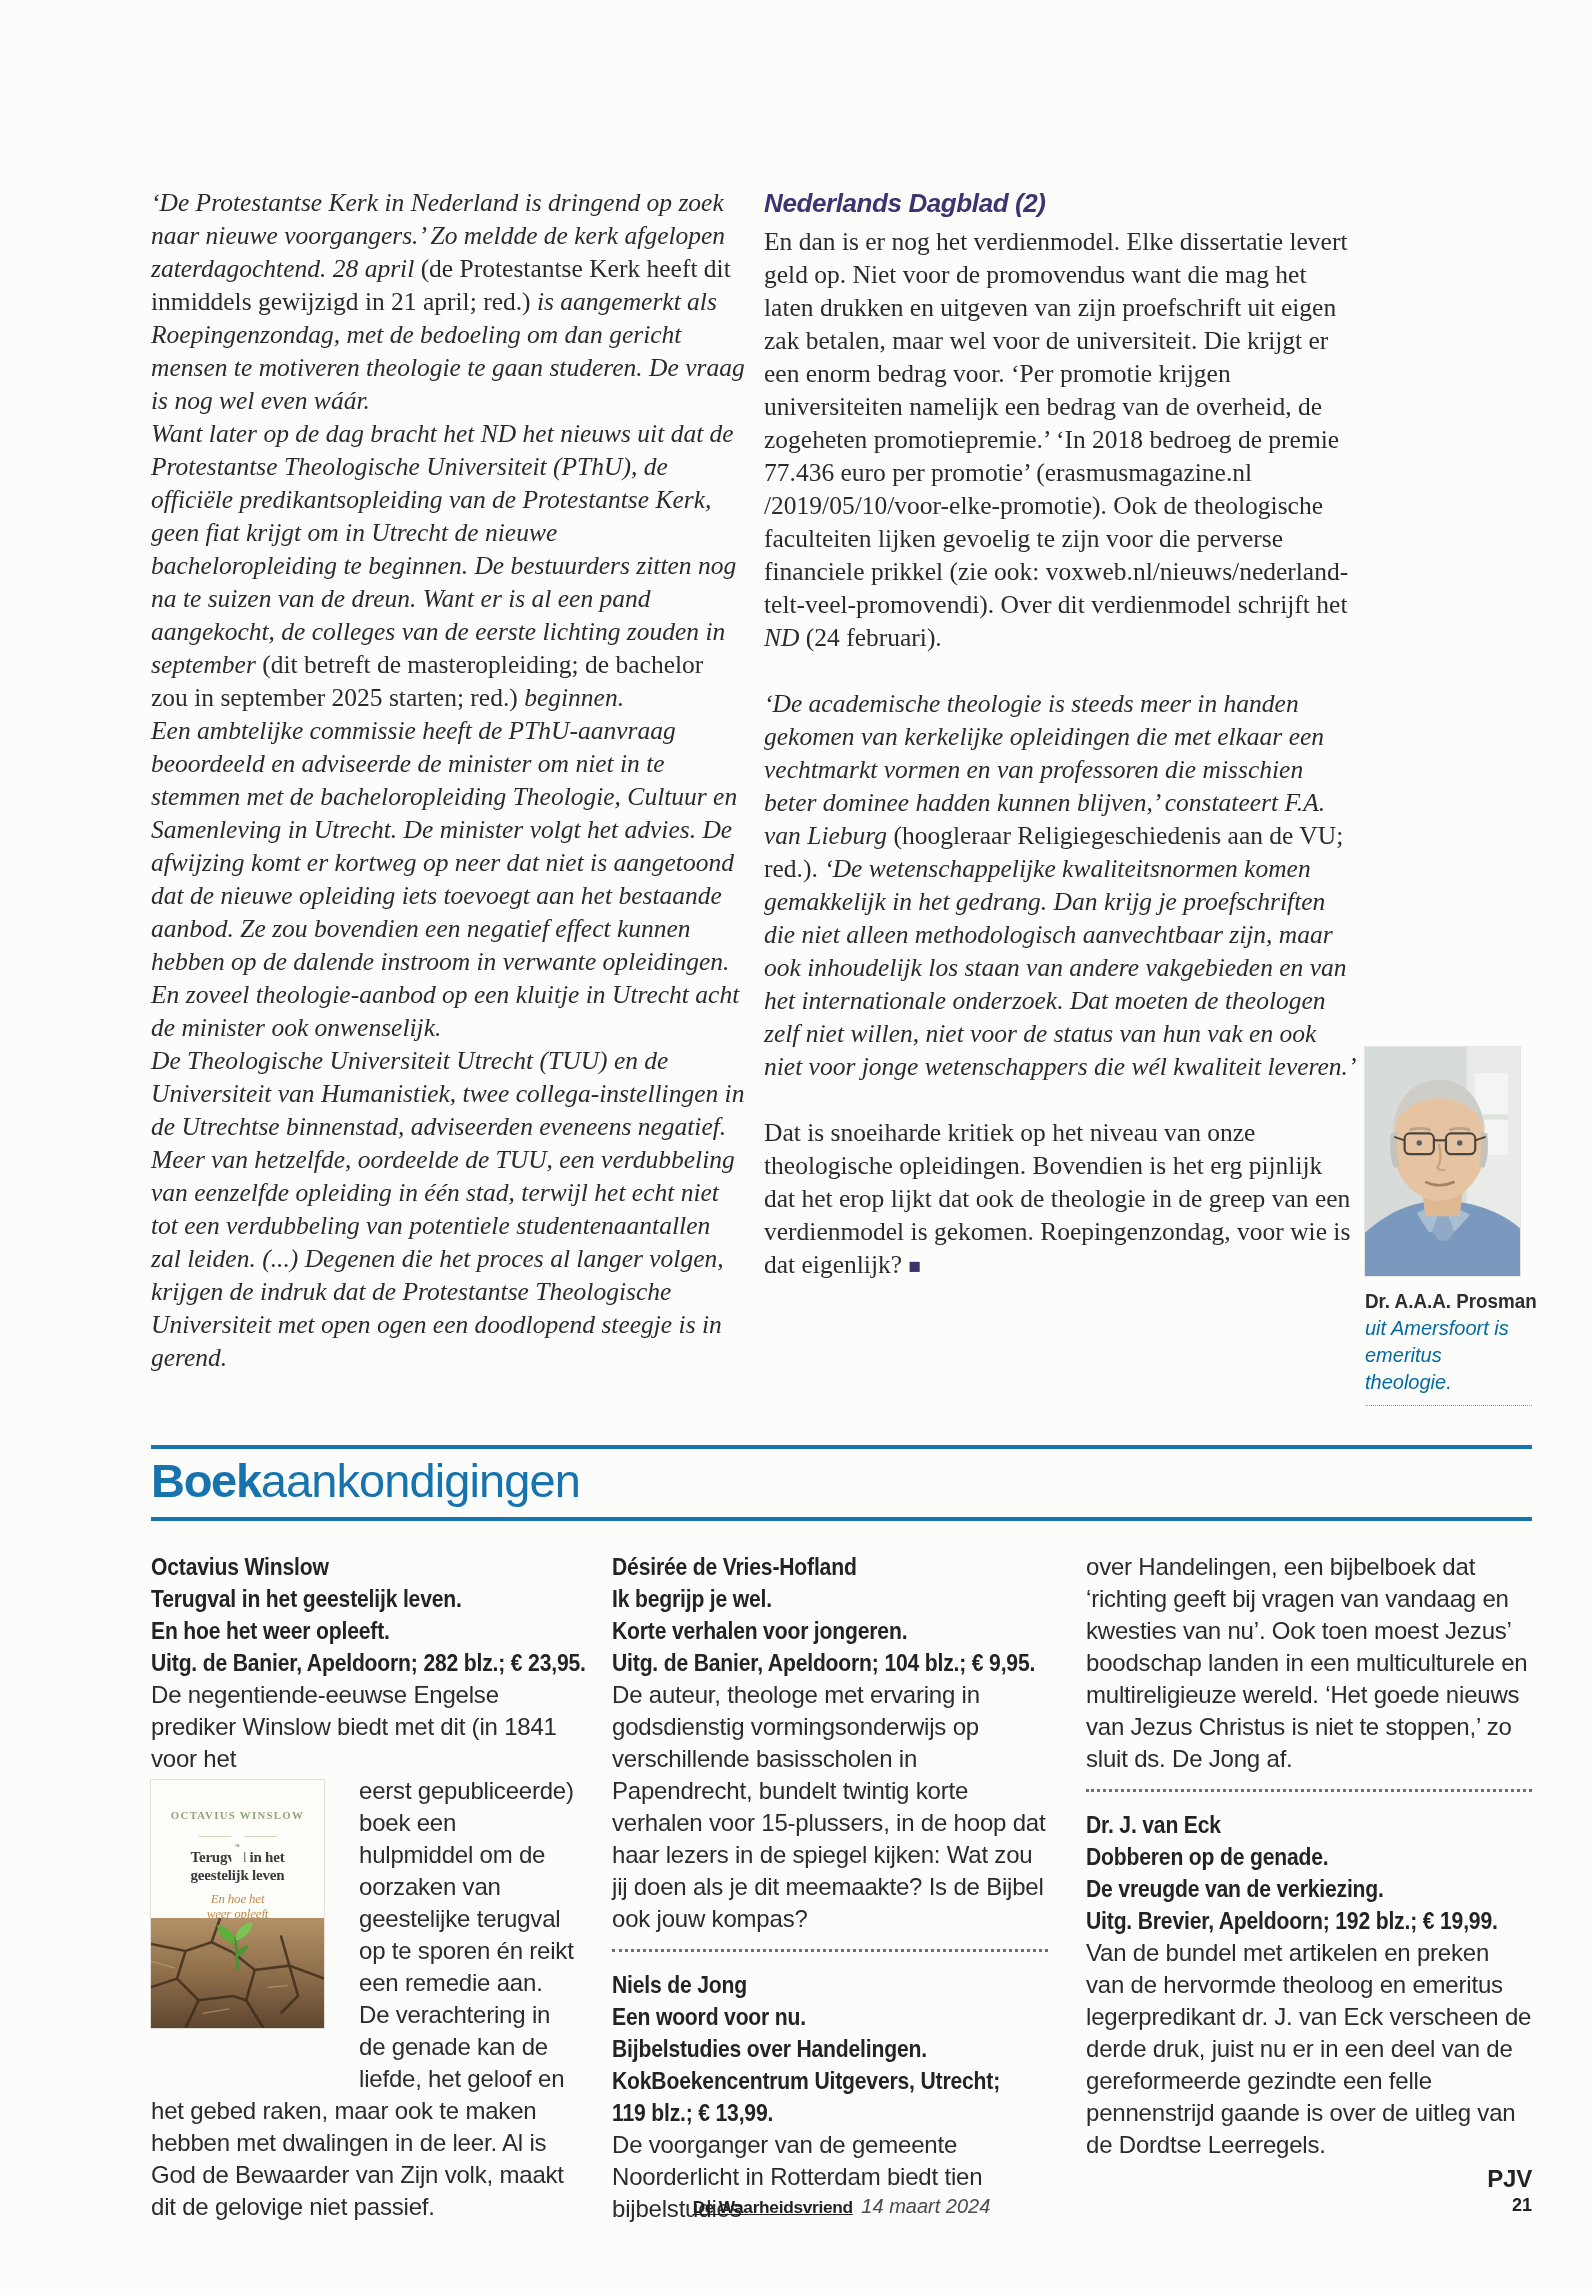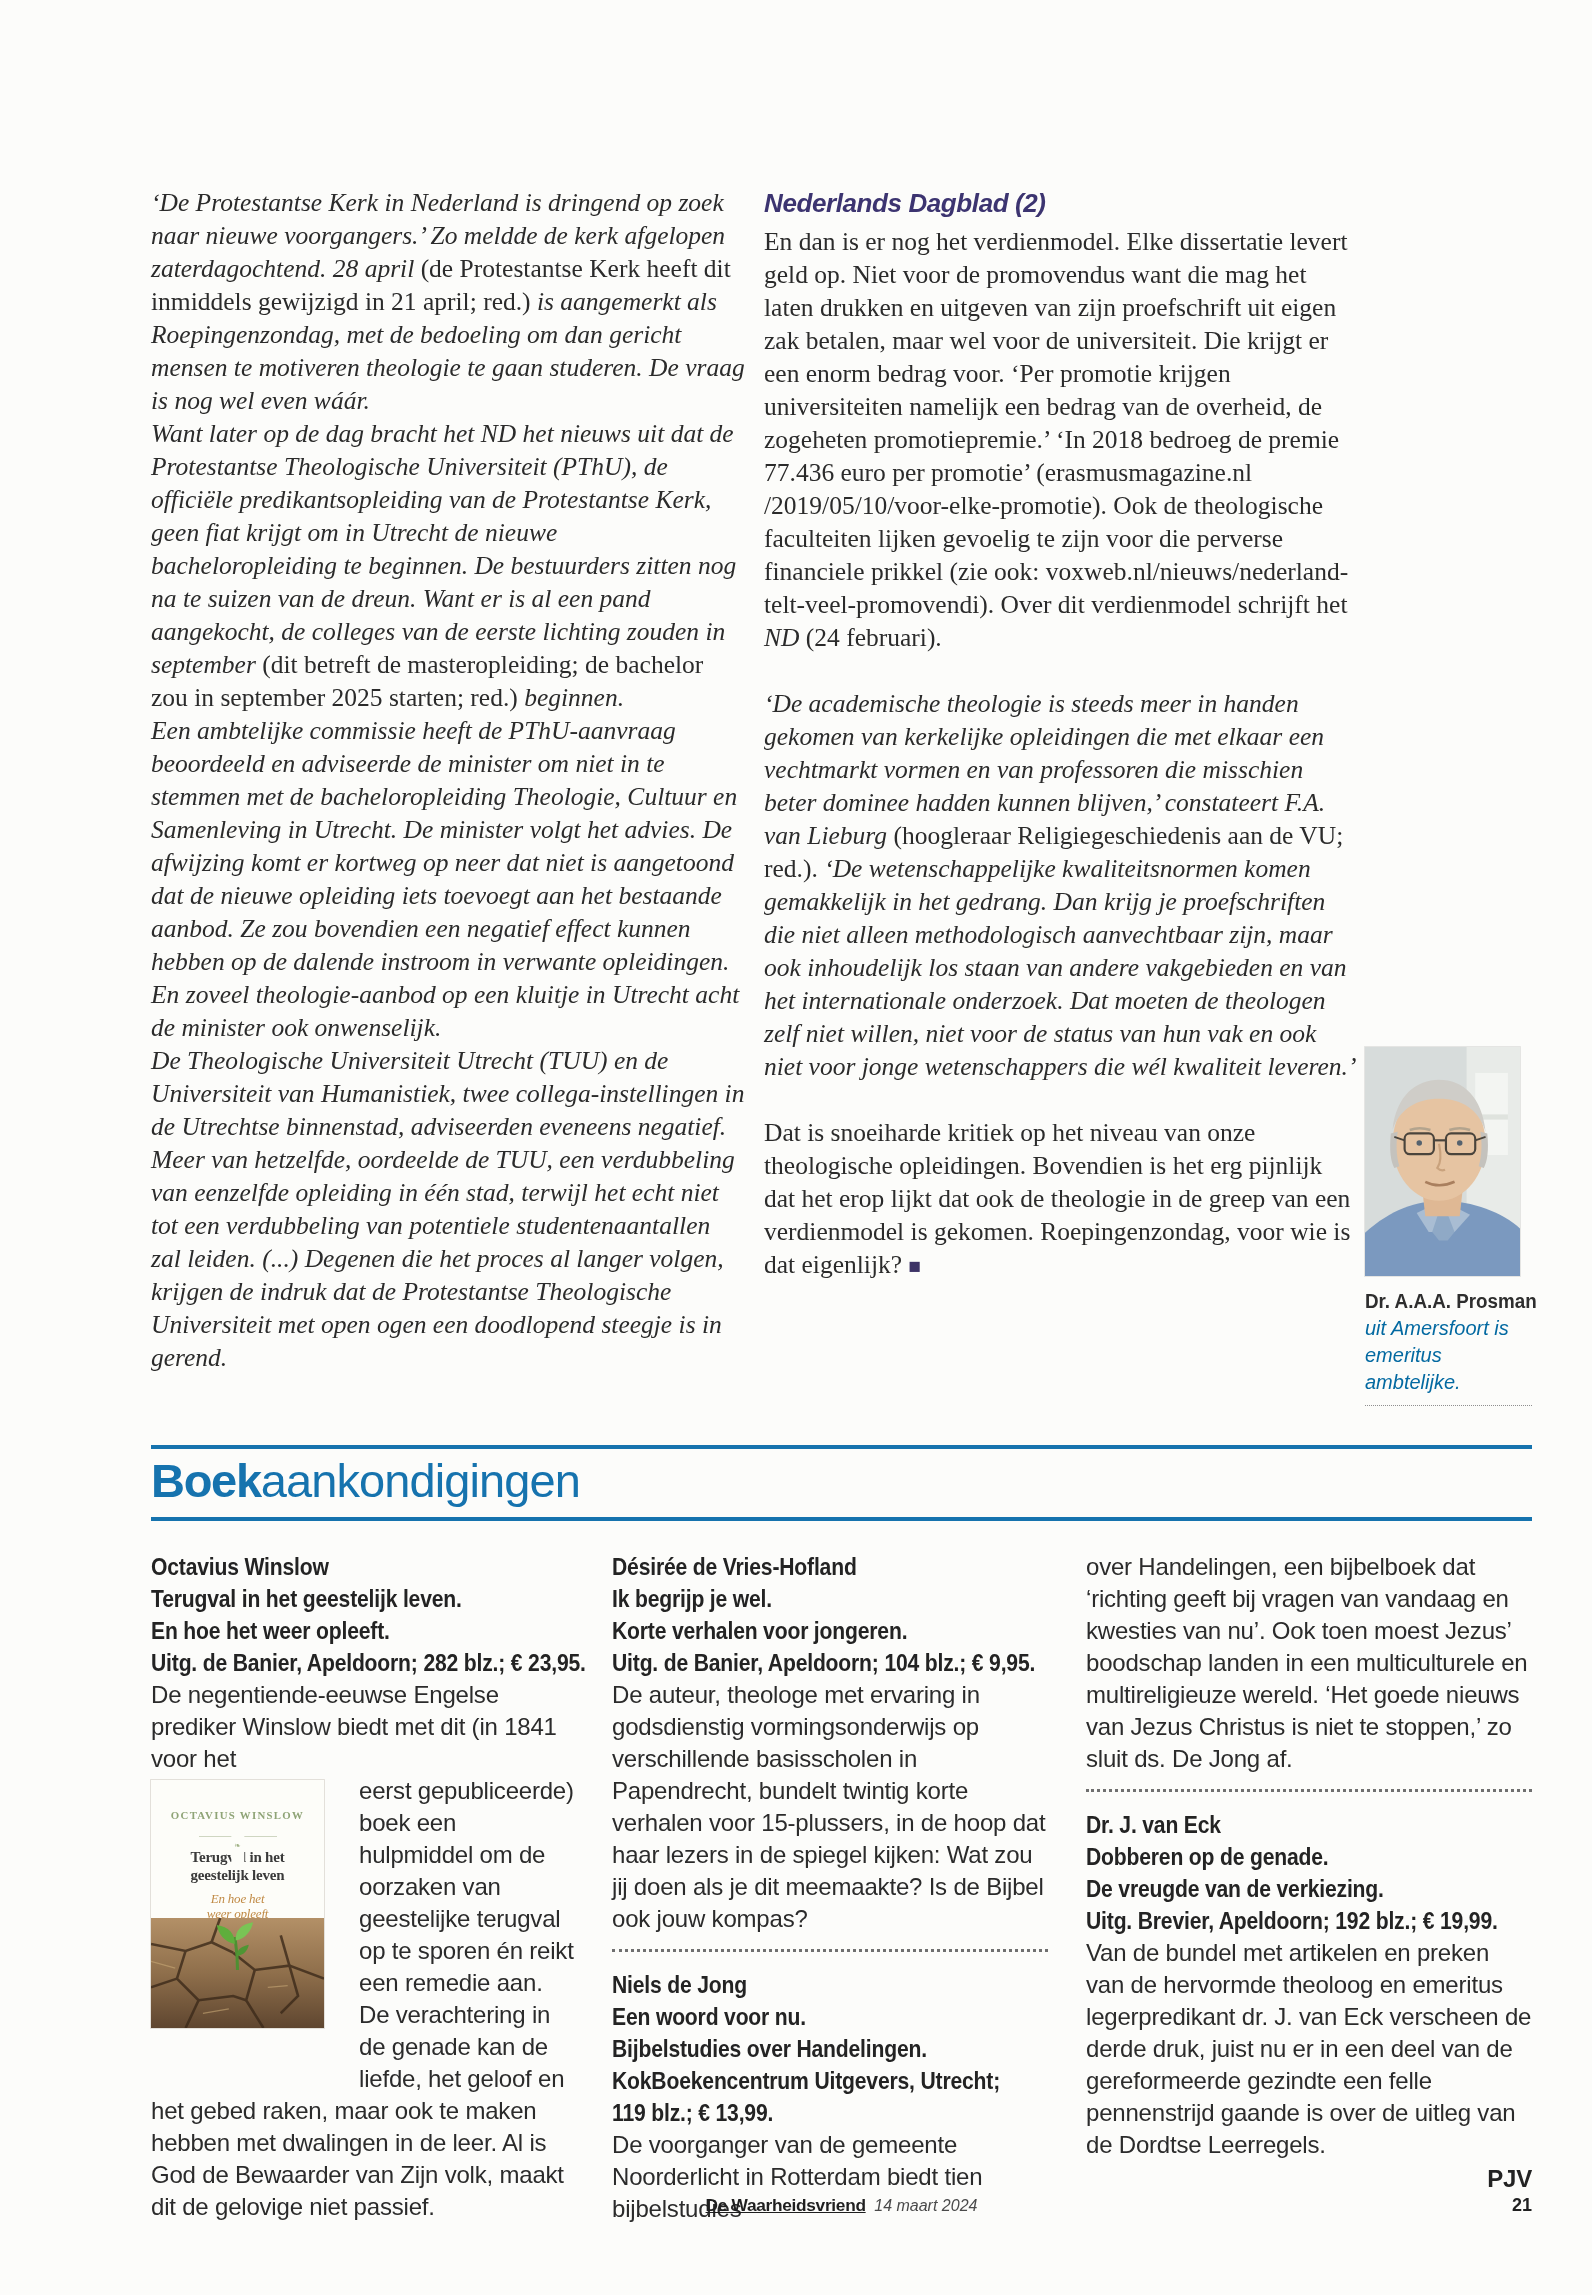--- a/index.html
+++ b/index.html
@@ -52,21 +52,21 @@
   .cover-orn{width:78px;margin:5.2px auto 7px auto;border-top:0.9px solid #cfd6c2;position:relative;height:3.5px;}
   .cover-orn:after{content:"❧";position:absolute;top:-7.8px;left:50%;transform:translateX(-50%);font-size:7.8px;color:#9fb184;background:#fdfdf9;padding:0 3.5px;}
   .cover-title{font-family:"Liberation Serif", serif;font-size:15px;line-height:18px;color:#3a3a3a;font-weight:600;}
   .cover-sub{margin-top:7px;font-family:"Liberation Serif", serif;font-style:italic;font-size:13px;line-height:15.5px;color:#c08a45;}
   .cover-bottom{height:110px;}
   .cover-bottom svg{display:block;}
   
   .pfooter{position:absolute;left:151px;top:2195px;width:1381px;height:35px;font-family:"Liberation Sans", sans-serif;font-size:17.3px;color:#1f1f1f;}
   .footer-center{position:absolute;left:0;width:1381px;text-align:center;}
   .mag-name{font-weight:700;letter-spacing:-0.3px;text-decoration:underline;}
-  .mag-date{font-style:italic;color:#4a4a4a;font-size:16px;margin-left:8.6px;}
+  .mag-date{font-style:italic;color:#4a4a4a;font-size:20px;margin-left:8.6px;}
   .page-num{position:absolute;right:0;top:0;font-weight:600;font-size:18px;}
 </style>
 </head>
 <body>
 
 <div class="acol col-left">
   <p><span class="run-i">‘De Protestantse Kerk in Nederland is dringend op zoek naar nieuwe voorgangers.’ Zo meldde de kerk afgelopen zaterdagochtend. 28 april </span><span class="run-r">(de Protestantse Kerk heeft dit inmiddels gewijzigd in 21 april; red.) </span><span class="run-i">is aangemerkt als Roepingenzondag, met de bedoeling om dan gericht mensen te motiveren theologie te gaan studeren. De vraag is nog wel even wáár.</span></p>
   <p><span class="run-i">Want later op de dag bracht het ND het nieuws uit dat de Protestantse Theologische Universiteit (PThU), de officiële predikantsopleiding van de Protestantse Kerk, geen fiat krijgt om in Utrecht de nieuwe bacheloropleiding te beginnen. De bestuurders zitten nog na te suizen van de dreun. Want er is al een pand aangekocht, de colleges van de eerste lichting zouden in september </span><span class="run-r">(dit betreft de masteropleiding; de bachelor zou in september 2025 starten; red.) </span><span class="run-i">beginnen.</span></p>
   <p><span class="run-i">Een ambtelijke commissie heeft de PThU-aanvraag beoordeeld en adviseerde de minister om niet in te stemmen met de bacheloropleiding Theologie, Cultuur en Samenleving in Utrecht. De minister volgt het advies. De afwijzing komt er kortweg op neer dat niet is aangetoond dat de nieuwe opleiding iets toevoegt aan het bestaande aanbod. Ze zou bovendien een negatief effect kunnen hebben op de dalende instroom in verwante opleidingen. En zoveel theologie-aanbod op een kluitje in Utrecht acht de minister ook onwenselijk.</span></p>
   <p><span class="run-i">De Theologische Universiteit Utrecht (TUU) en de Universiteit van Humanistiek, twee collega-instellingen in de Utrechtse binnenstad, adviseerden eveneens negatief. Meer van hetzelfde, oordeelde de TUU, een verdubbeling van eenzelfde opleiding in één stad, terwijl het echt niet tot een verdubbeling van potentiele studentenaantallen zal leiden. (...) Degenen die het proces al langer volgen, krijgen de indruk dat de Protestantse Theologische Universiteit met open ogen een doodlopend steegje is in gerend.</span></p>
@@ -106,21 +106,21 @@
     <circle cx="63" cy="111" r="3.2" fill="#55626e"></circle>
     <circle cx="110" cy="111" r="3.2" fill="#55626e"></circle>
     <path d="M52,96 Q63,92 76,96" stroke="#b3a48e" stroke-width="3" fill="none"></path>
     <path d="M98,96 Q110,92 122,96" stroke="#b3a48e" stroke-width="3" fill="none"></path>
     <path d="M86,112 Q90,132 84,140 Q88,144 93,142" stroke="#c9a27d" stroke-width="2.5" fill="none"></path>
     <path d="M70,156 Q86,164 104,156" stroke="#a97f5e" stroke-width="3" fill="none"></path>
   </svg>
   <div class="caption">
     <div class="cap-name">Dr. A.A.A. Prosman</div>
     <div class="cap-line">uit Amersfoort is</div>
-    <div class="cap-line">emeritus ambtelijke.</div>
+    <div class="cap-line">emeritus theologie.</div>
   </div>
   <div class="cap-rule"></div>
 </div>
 
 <div class="boek">
   <div class="rule rule-top"></div>
   <h1 class="boek-title"><span>Boek</span><span class="t-italic">aankondigingen</span></h1>
   <div class="rule rule-bottom"></div>
 
   <div class="bcols">

